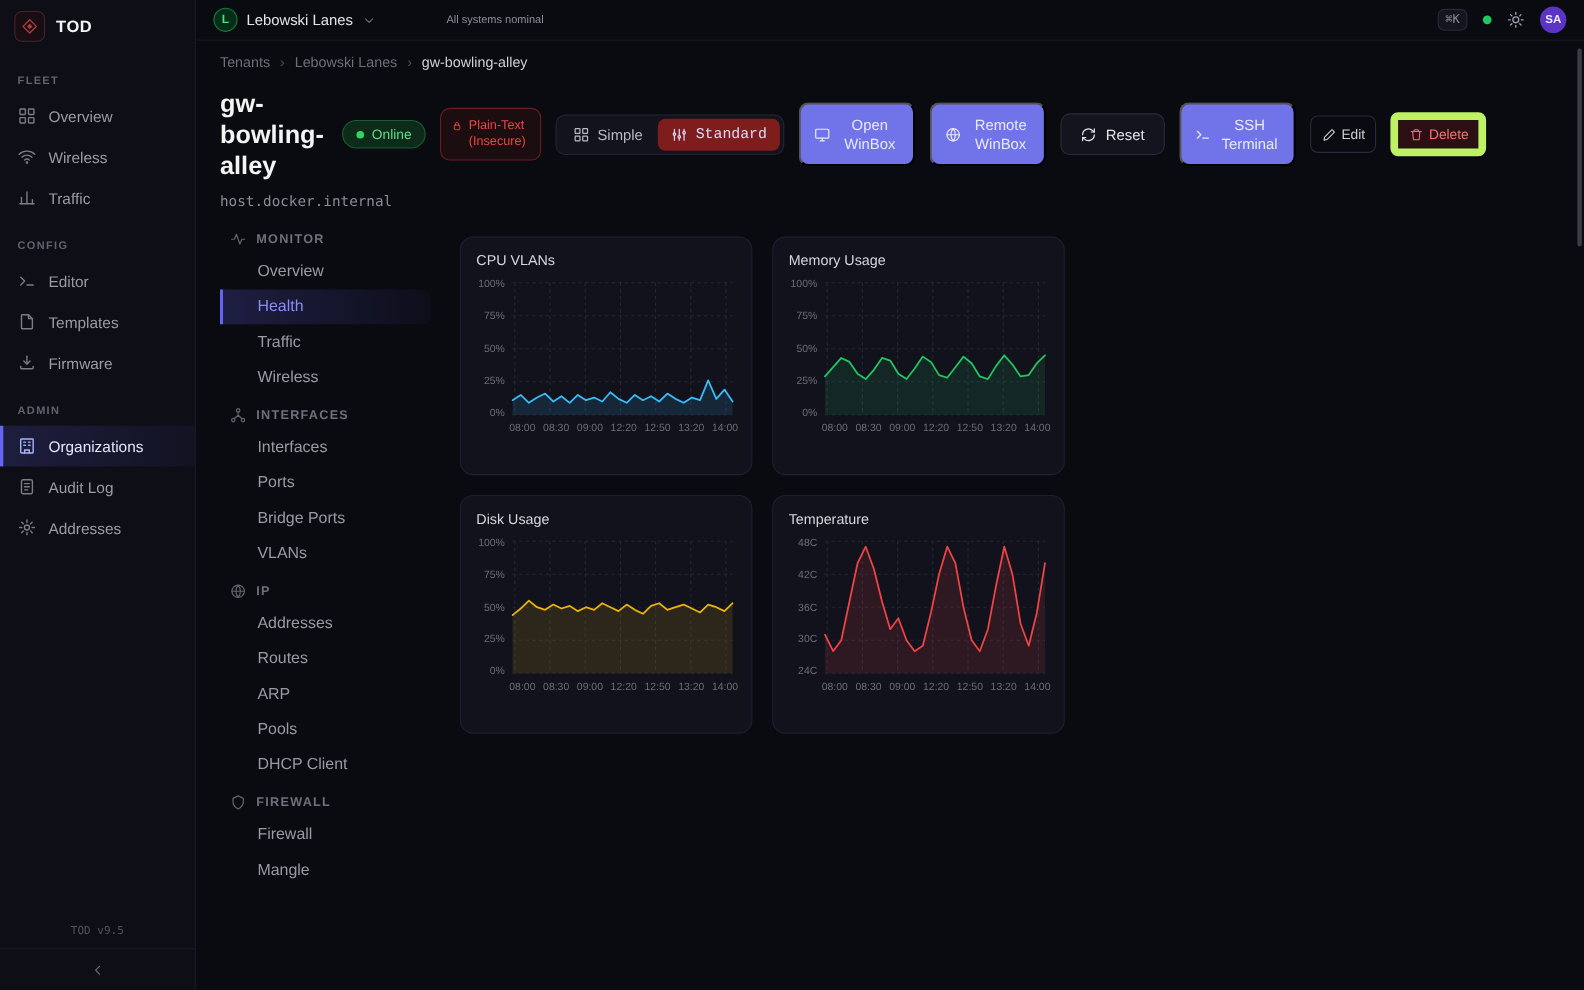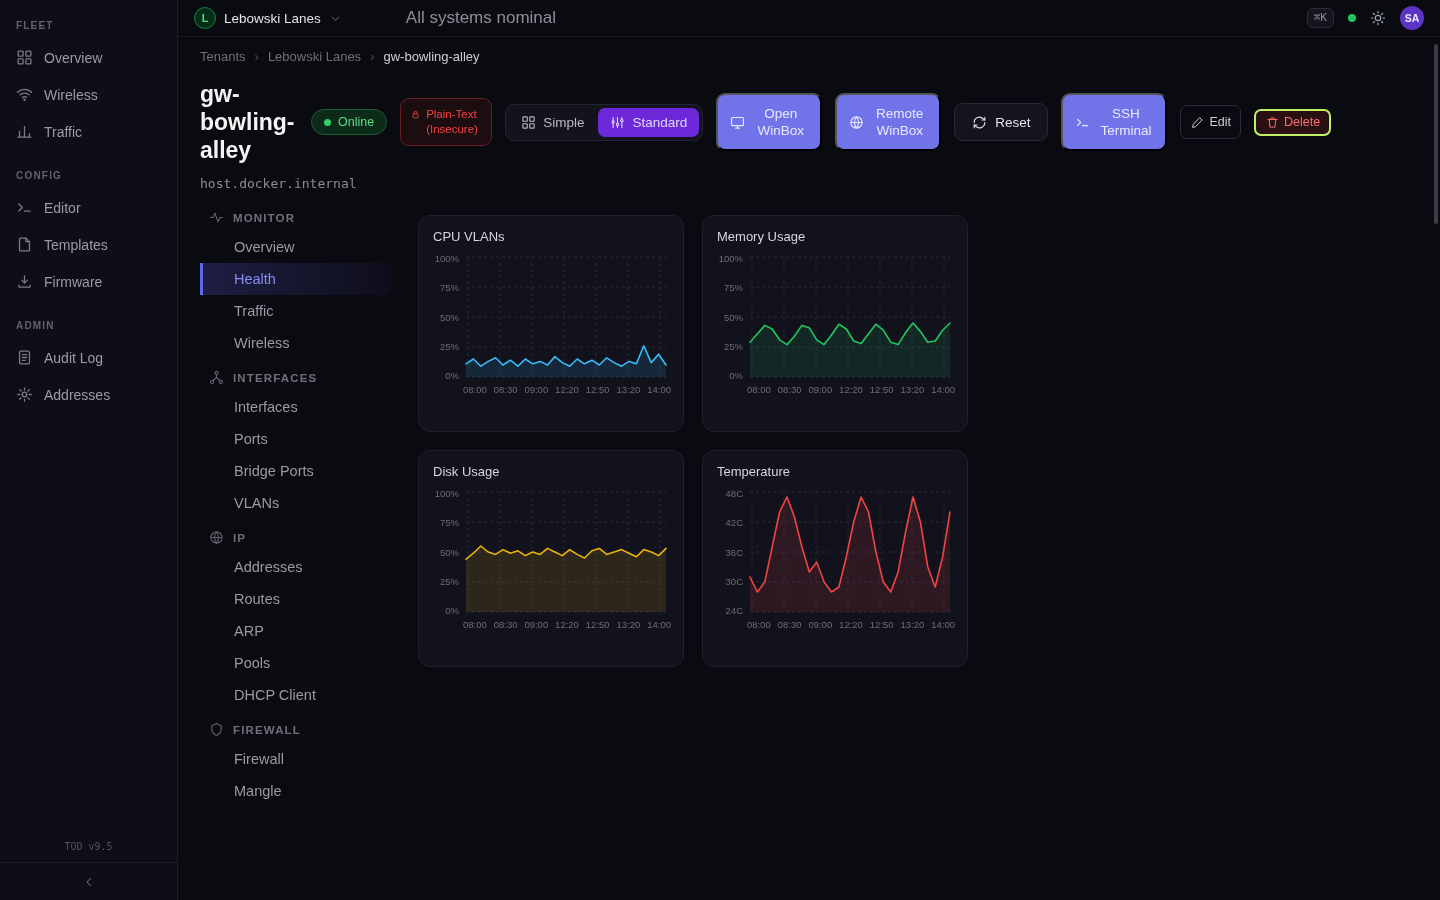--- a/index.html
+++ b/index.html
@@ -23,21 +23,21 @@
   .version { text-align:center; font-family:"DejaVu Sans Mono",monospace; font-size:10px; color:#53535e; padding:6px 0 10px; }
   .collapse-row { height:38px; border-top:1px solid #1c1c2a; display:flex; align-items:center; justify-content:center; color:#71717c; cursor:pointer; }
 
   
   .right { flex:1; display:flex; flex-direction:column; min-width:0; position:relative; }
   .topbar { height:37px; flex:0 0 37px; display:flex; align-items:center; padding:0 16px; border-bottom:1px solid #18181f; }
   .tenant-select { display:flex; align-items:center; gap:8px; cursor:pointer; }
   .tenant-avatar { width:22px; height:22px; border-radius:50%; background:#052e16; border:1px solid #15803d; color:#4ade80; display:flex; align-items:center; justify-content:center; font-size:11px; font-weight:700; }
   .tenant-name { color:#e4e4e7; font-size:13.5px; }
   .chev { color:#6f6f7a; }
-  .topbar-status { margin-left:64px; color:#8e8e99; font-size:17px; }
+  .topbar-status { margin-left:64px; color:#8e8e99; font-size:10px; }
   .topbar-right { margin-left:auto; display:flex; align-items:center; gap:14px; }
   .kbd { background:#15151f; border:1px solid #2a2a3a; color:#8e8e99; font-size:11px; border-radius:6px; padding:2px 6px 3px; font-family:"DejaVu Sans Mono",monospace; }
   .health-dot { width:8px; height:8px; border-radius:50%; background:#22c55e; }
   .theme-icon { color:#9ca3af; display:flex; }
   .user-avatar { width:24px; height:24px; border-radius:50%; background:#5b34c6; color:#ede9fe; font-size:10.5px; font-weight:700; display:flex; align-items:center; justify-content:center; }
 
   
   .main { flex:1; overflow:hidden; padding:12px 0 0 22px; }
   .breadcrumb { display:flex; align-items:center; gap:9px; font-size:13px; color:#6f6f7a; margin-bottom:16px; }
   .breadcrumb .crumb { cursor:pointer; }
@@ -47,29 +47,29 @@
   .header-row { display:flex; align-items:center; gap:13px; }
   .device-title { width:98px; flex:0 0 98px; font-size:23px; font-weight:700; color:#f4f4f5; line-height:1.22; overflow-wrap:break-word; }
   .badge-online { display:inline-flex; align-items:center; gap:7px; background:#0c2b18; border:1px solid #1d5c35; color:#63d98a; border-radius:999px; padding:5px 12px; font-size:12.5px; white-space:nowrap; }
   .badge-online .dot { width:7px; height:7px; background:#34d167; border-radius:50%; }
   .badge-insecure { display:flex; align-items:flex-start; gap:5px; border:1px solid #6b1d22; background:#1c0d10; color:#ef4444; border-radius:9px; padding:8px 9px; font-size:11.5px; width:92px; line-height:1.3; }
   .badge-insecure svg { width:11px; height:11px; margin-top:2px; flex:0 0 11px; }
 
   .segmented { display:flex; background:#13131d; border:1px solid #242436; border-radius:9px; padding:3px; gap:2px; }
   .seg-btn { display:flex; align-items:center; gap:7px; padding:7px 12px; border-radius:7px; color:#b9b9c3; font-size:13.5px; cursor:pointer; white-space:nowrap; }
   .seg-btn svg { width:15px; height:15px; }
-  .seg-btn.active { background:#6d28d9; color:#dcdcf8; }
+  .seg-btn.active { background:#7f1d1d; color:#dcdcf8;font-family:Liberation Mono, monospace; }
 
   .btn { display:flex; align-items:center; justify-content:center; gap:8px; border-radius:9px; cursor:pointer; font-size:13.5px; }
   .btn svg { width:15px; height:15px; flex:0 0 15px; }
   .btn-primary { background:#7173e8; color:#e9e9fc; width:106px; height:58px; padding:0 12px; line-height:1.3; }
   .btn-primary .lbl { text-align:center; }
   .btn-dark { background:#14141e; border:1px solid #2a2a3c; color:#e4e4ea; height:38px; padding:0 17px; }
   .btn-outline { background:transparent; border:1px solid #2a2a3c; color:#cfcfd8; height:27px; padding:16px 9px; font-size:12.5px; border-radius:7px; gap:4px; }
-  .btn-danger { background:#2a1013; border:2px solid #bef264; color:#f87171; height:27px; padding:0 9px; font-size:12.5px; border-radius:7px; gap:4px; }
+  .btn-danger { background:#2a1013; border:7px solid #bef264; color:#f87171; height:40px; padding:0 9px; font-size:12.5px; border-radius:7px; gap:4px; }
   .btn-danger svg, .btn-outline svg { width:13px; height:13px; }
 
   .host { font-family:"DejaVu Sans Mono",monospace; color:#8b8b96; font-size:13px; margin:12px 0 6px; }
 
   
   .body-row { display:flex; }
   .subnav { width:192px; flex:0 0 192px; padding-top:2px; }
   .subnav-header { display:flex; align-items:center; gap:9px; padding:11px 10px 6px 9px; color:#70707c; font-size:11.5px; letter-spacing:0.1em; font-weight:600; }
   .subnav-header svg { width:15px; height:15px; color:#62626e; }
   .subnav-item { padding:8px 12px 8px 31px; font-size:14.5px; color:#9a9aa5; cursor:pointer; border-left:3px solid transparent; border-radius:0 8px 8px 0; }
@@ -90,20 +90,29 @@
   .grid-line { stroke:#26263a; stroke-dasharray:3 3; stroke-width:1; }
 
   .scrollbar { position:absolute; right:2px; top:44px; width:4px; height:180px; border-radius:2px; background:#3c3c48; }
 </style>
 </head>
 <body>
 
 <div class="app">
 
   <aside class="sidebar">
+    <div class="logo-row">
+      <div class="logo-box">
+        <svg width="16" height="16" viewBox="0 0 24 24">
+            <path d="M12 3l9 9-9 9-9-9z" fill="none" stroke="#b03a3a" stroke-width="1.8"></path>
+            <path d="M12 8.2l3.8 3.8-3.8 3.8-3.8-3.8z" fill="#b03a3a"></path>
+          </svg>
+      </div>
+      <div class="logo-title">TOD</div>
+    </div>
 
     <div class="nav-section-label">FLEET</div>
     <div class="nav-item">
       <svg class="ic" viewBox="0 0 24 24">
           <rect x="3" y="3" width="7" height="7" rx="1"></rect>
           <rect x="14" y="3" width="7" height="7" rx="1"></rect>
           <rect x="3" y="14" width="7" height="7" rx="1"></rect>
           <rect x="14" y="14" width="7" height="7" rx="1"></rect>
         </svg>
       <span>Overview</span>
@@ -145,20 +154,28 @@
     <div class="nav-item">
       <svg class="ic" viewBox="0 0 24 24">
           <path d="M12 4v10"></path>
           <path d="M8 10l4 4 4-4"></path>
           <path d="M4 17v2a1 1 0 0 0 1 1h14a1 1 0 0 0 1-1v-2"></path>
         </svg>
       <span>Firmware</span>
     </div>
 
     <div class="nav-section-label">ADMIN</div>
+    <div class="nav-item active">
+      <svg class="ic" viewBox="0 0 24 24">
+          <rect x="4" y="3" width="16" height="18" rx="1"></rect>
+          <path d="M9 21v-4h6v4"></path>
+          <path d="M8 7h2M14 7h2M8 11h2M14 11h2"></path>
+        </svg>
+      <span>Organizations</span>
+    </div>
     <div class="nav-item">
       <svg class="ic" viewBox="0 0 24 24">
           <rect x="5" y="3" width="14" height="18" rx="2"></rect>
           <path d="M9 8h6M9 12h6M9 16h4"></path>
         </svg>
       <span>Audit Log</span>
     </div>
     <div class="nav-item">
       <svg class="ic" viewBox="0 0 24 24">
           <circle cx="12" cy="12" r="3.2"></circle>

